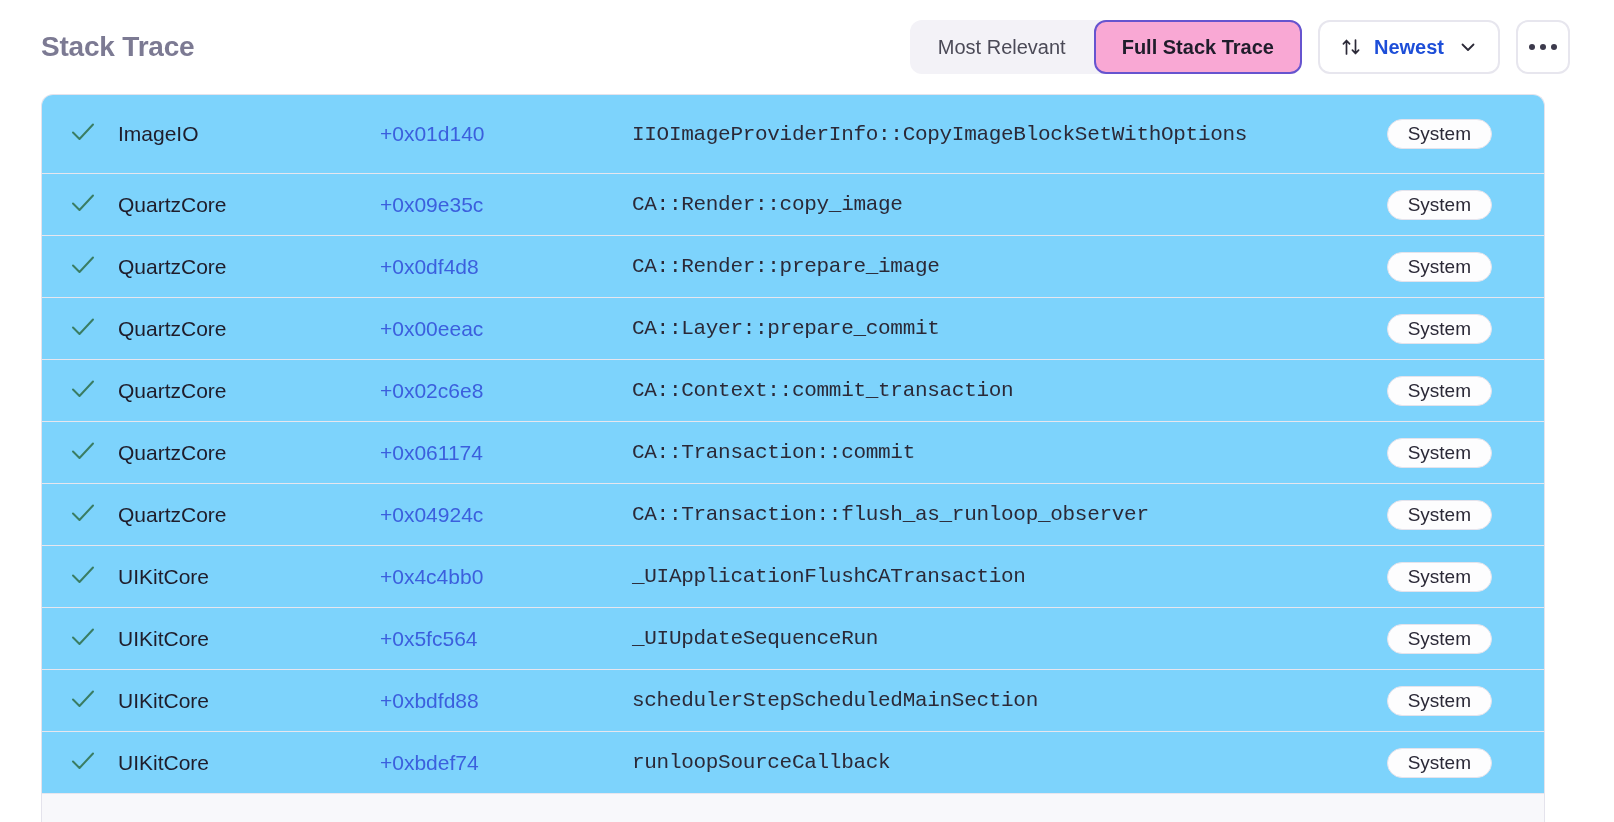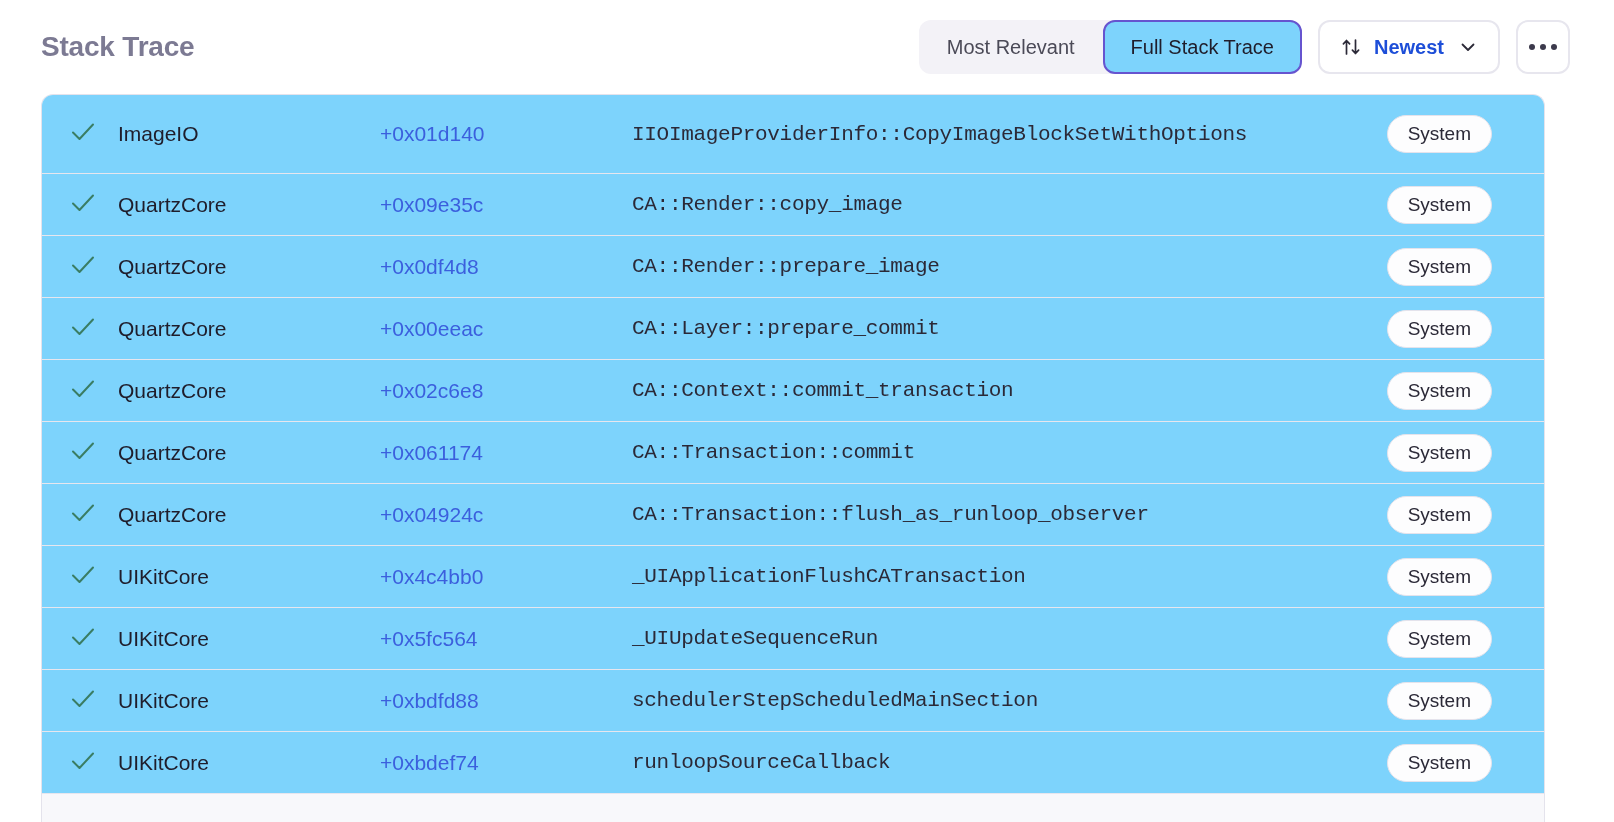--- a/index.html
+++ b/index.html
@@ -61,24 +61,24 @@
     font-size: 20px;
     color: #4b4a57;
     border-radius: 12px;
     background: transparent;
     border: 2px solid transparent;
     cursor: pointer;
     white-space: nowrap;
   }
 
   .segment.selected {
-    background: #7dd3fc;
+    background: #f9a8d4;
     border: 2px solid #6654cf;
     color: #1f1d2b;
-    font-weight: normal;
+    font-weight: bold;
     z-index: 2;
   }
 
   
   .sort-btn {
     display: flex;
     align-items: center;
     gap: 12px;
     height: 54px;
     padding: 0 20px;
@@ -204,21 +204,21 @@
     flex: 0 0 160px;
     display: flex;
     justify-content: flex-end;
     align-items: center;
   }
 
   .badge {
     display: inline-flex;
     align-items: center;
     justify-content: center;
-    height: 38px;
+    height: 30px;
     padding: 10px 20px;
     border-radius: 19px;
     border: 1px solid #e4e3ec;
     background: #fdfdfe;
     font-size: 19px;
     color: #2b2937;
     white-space: nowrap;
   }
 </style>
 </head>

